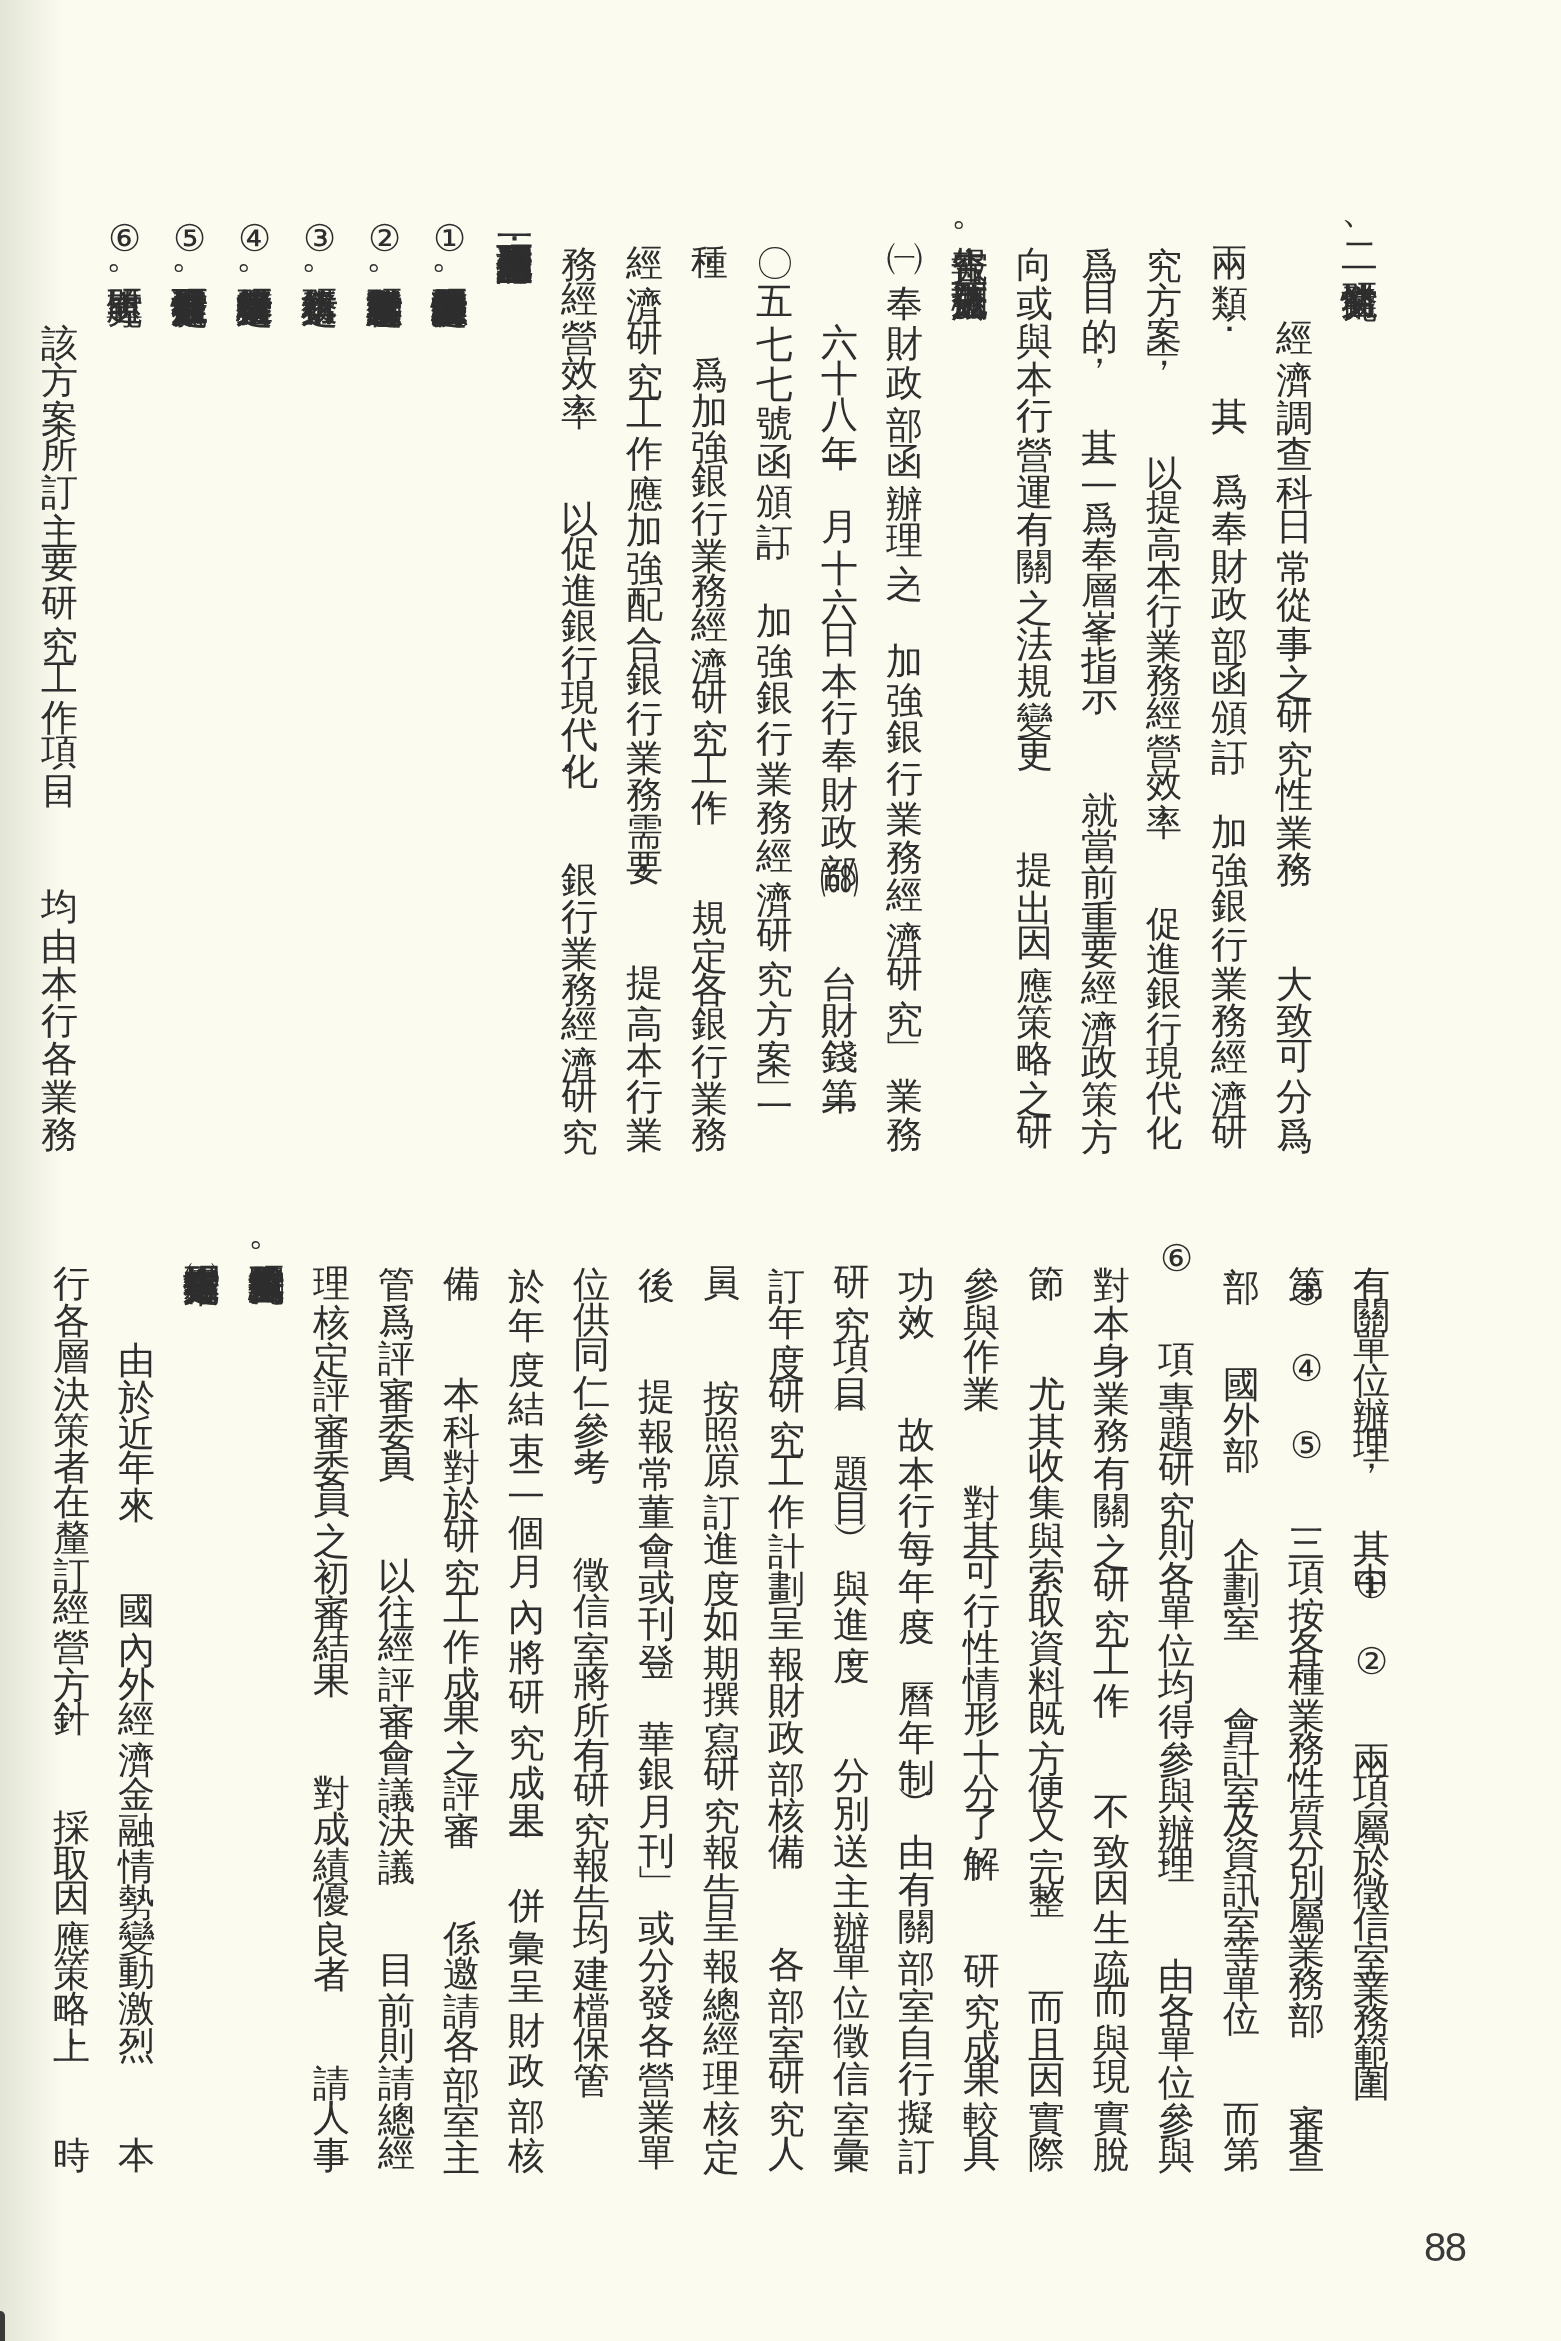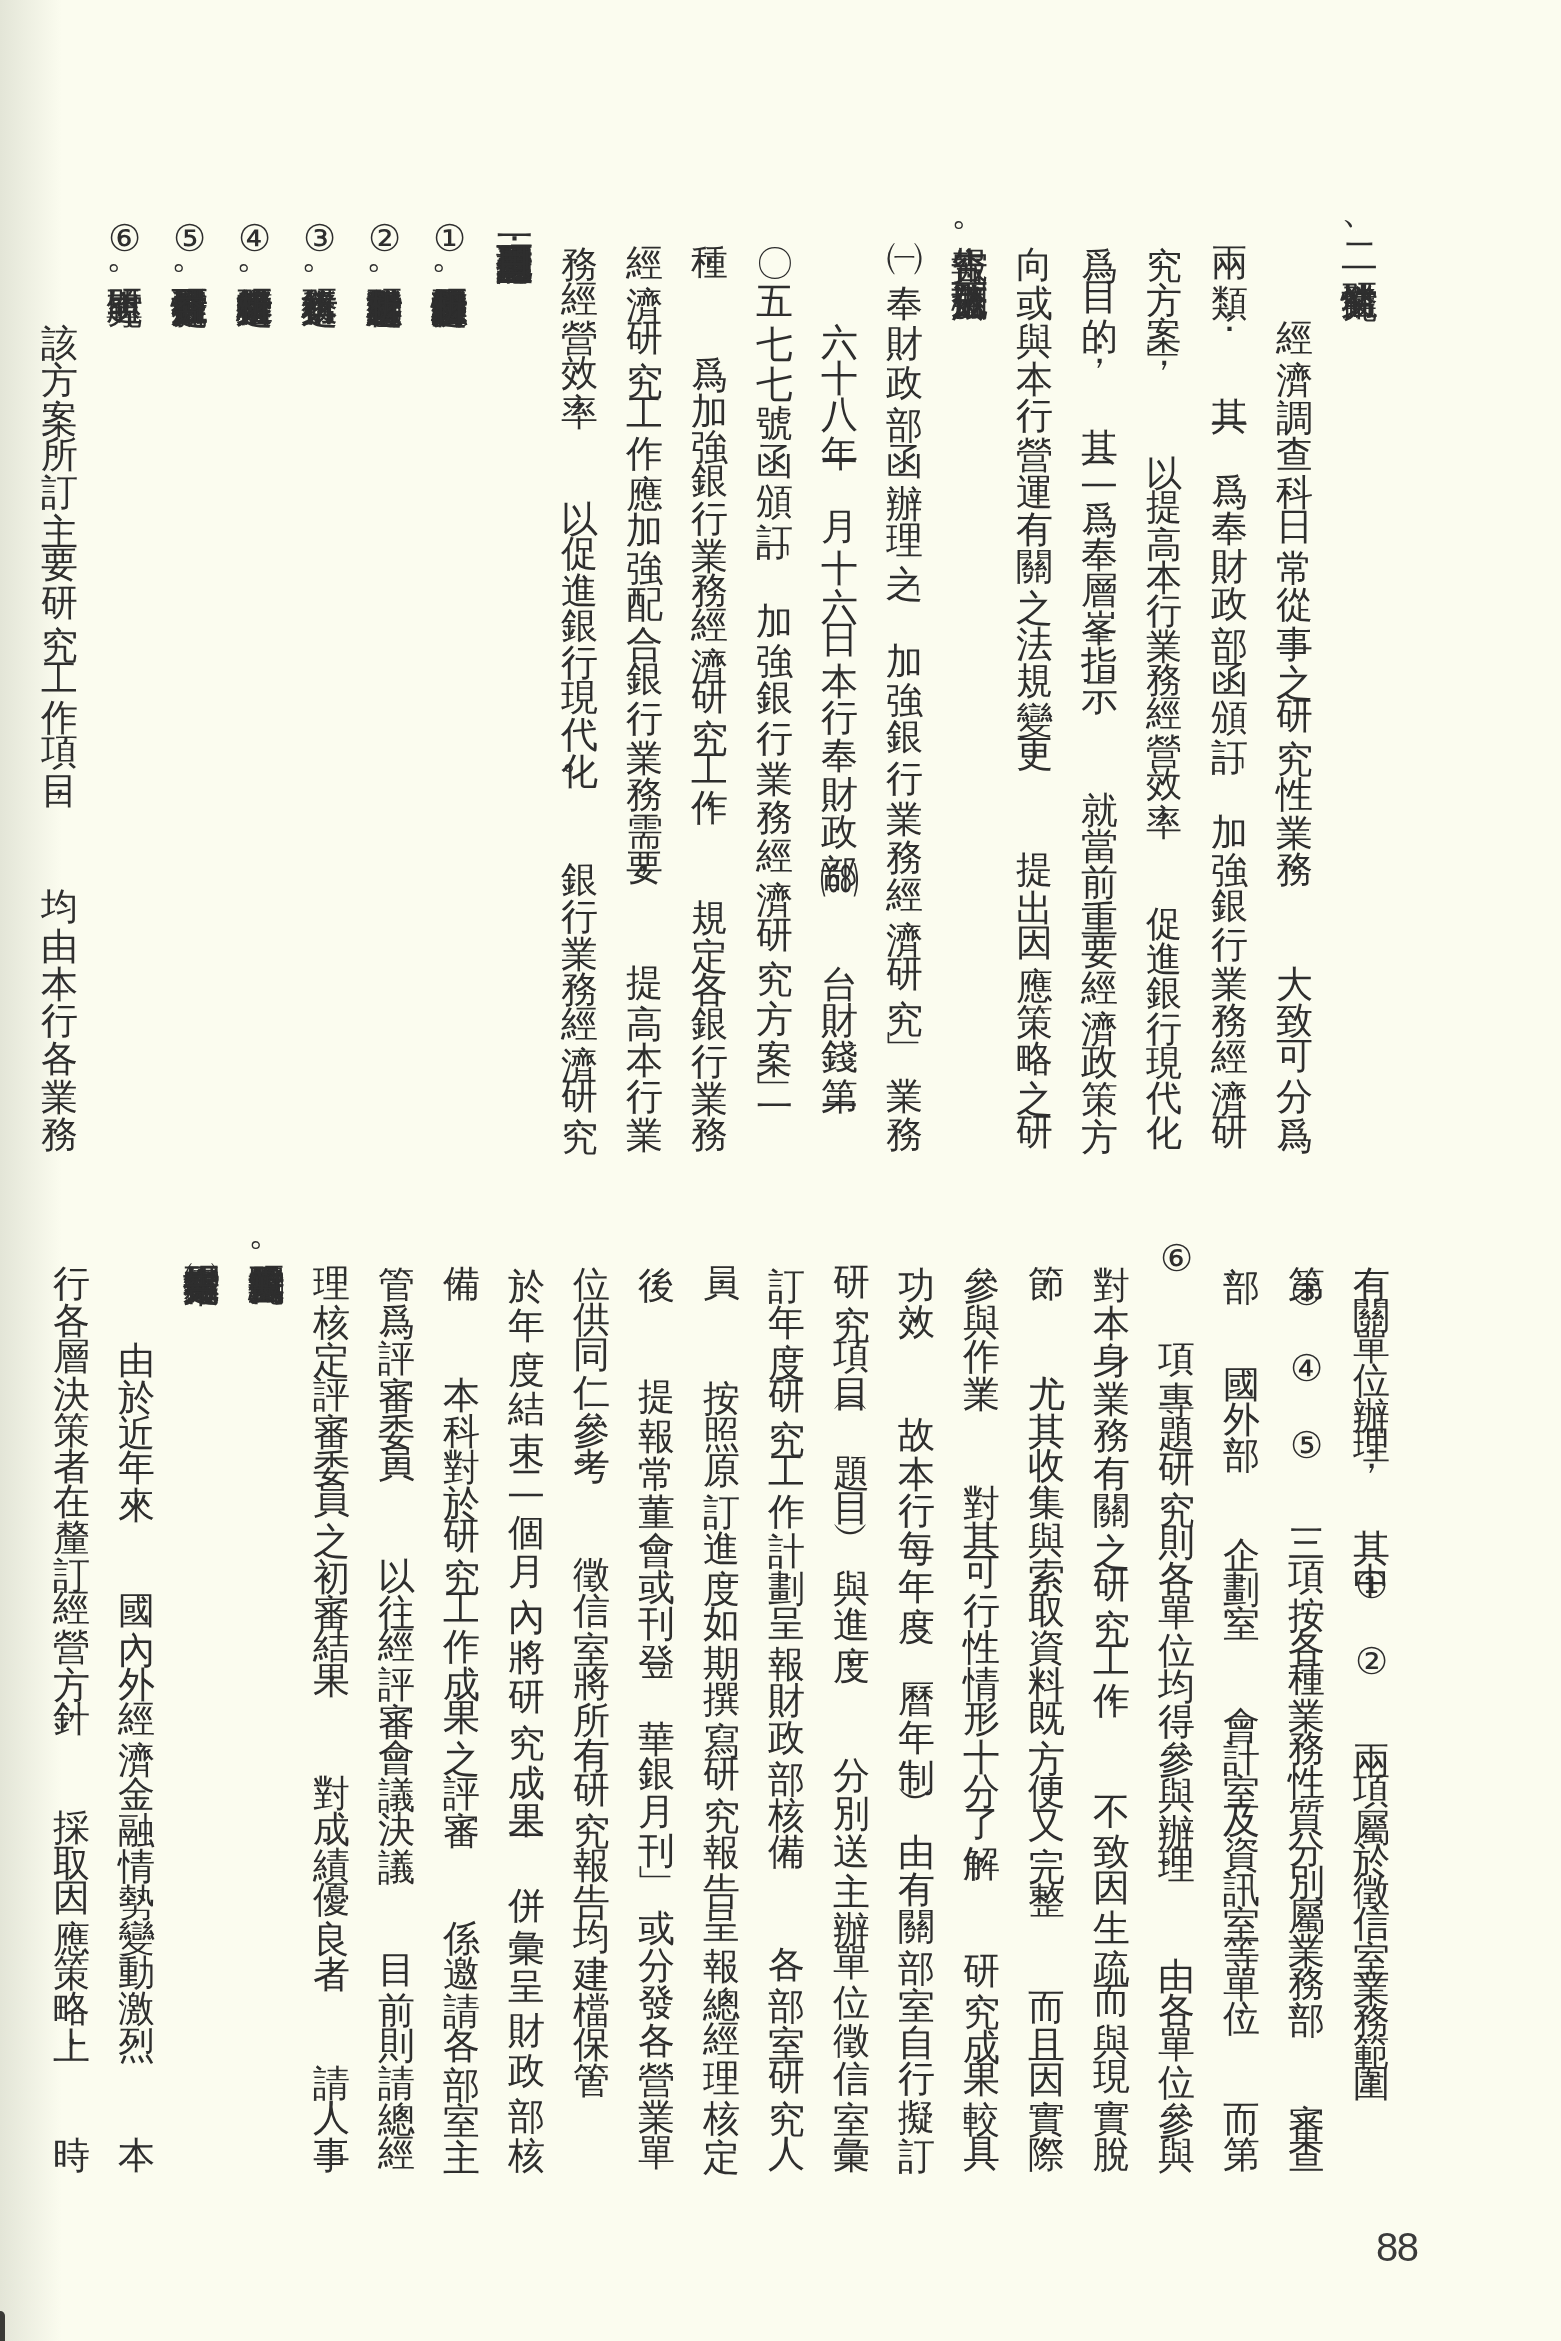--- a/index.html
+++ b/index.html
@@ -27,21 +27,21 @@
     color: #2e2e2e;
     text-align: start;
   }
   .tier-upper .col { width: 65px; line-height: 65px; }
   .tier-lower .col { width: 65px; line-height: 65px; }
   .col.ind2 { padding-top: 75px; height: 795px; }
   .col.fill { text-align: justify; text-align-last: justify; text-justify: inter-character; }
   .col.tight { font-size: 36px; }
   .tcy { text-combine-upright: all; }
   .page-number {
-    position: absolute; left: 1376px; top: 2227px;
+    position: absolute; left: 1424px; top: 2227px;
     font-family: "Liberation Sans", sans-serif;
     font-size: 40px; line-height: 40px; letter-spacing: -1.6px;
     color: #3a3a3a;
   }
 </style>
 </head>
 <body>
 
 <div class="page">
   <div class="binding-shadow"></div>

